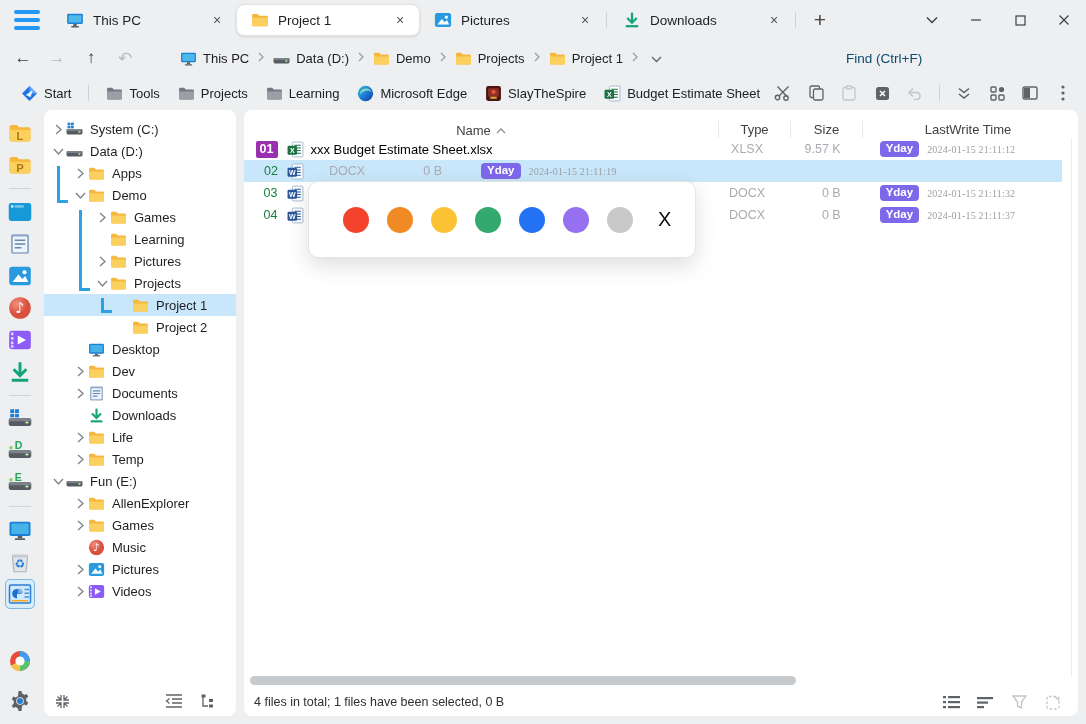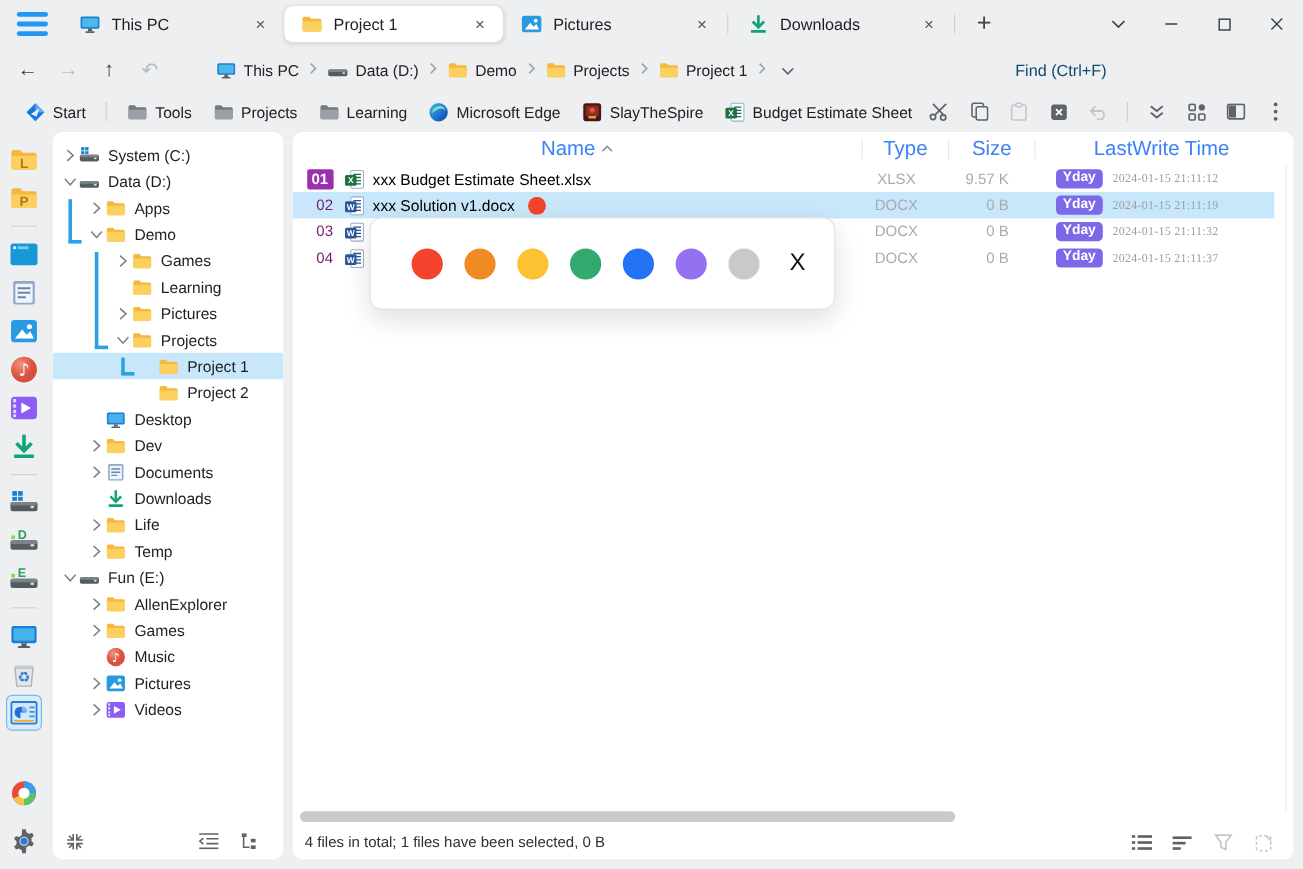--- a/index.html
+++ b/index.html
@@ -61,29 +61,29 @@
   .trow.selected { background:#c9e7fa; }
   .trow .arrow { width:16px; height:16px; display:flex; align-items:center; justify-content:center; color:#7d8287; flex:0 0 auto; }
   .trow .ic { width:17px; height:17px; margin-right:7px; flex:0 0 auto; }
   .trow .lbl { font-size:13px; color:#1d1f22; }
   .connector { position:absolute; background:#2ba2e5; z-index:1; pointer-events:none; }
   .tree-bottom { position:absolute; bottom:0; left:0; right:0; height:30px; display:flex; align-items:center; }
   .tb-ic { width:24px; height:24px; display:flex; align-items:center; justify-content:center; color:#5f6368; cursor:pointer; }
 
   
   .file-panel { position:absolute; left:244px; top:110px; right:8px; bottom:8px; background:#fff; border-radius:8px; }
-  .fhead { position:absolute; top:0; left:0; right:0; height:28px; display:flex; align-items:center; font-size:17px; color:#3b82f6; }
+  .fhead { position:absolute; top:0; left:0; right:0; height:28px; display:flex; align-items:flex-end; font-size:13px; color:#404040; }
   .fh-name { width:474px; display:flex; align-items:center; justify-content:center; gap:5px; cursor:pointer; }
   .fh-col { display:flex; align-items:center; justify-content:center; border-left:1px solid #e7e9eb; height:17px; cursor:pointer; }
   .fh-type { width:72px; } .fh-size { width:72px; } .fh-time { width:211px; }
   .frows { position:absolute; top:28px; left:0; right:16px; }
   .frow { display:flex; align-items:center; height:22px; cursor:pointer; }
   .frow.selected { background:#c9e7fa; }
   .fc-num { width:34px; display:flex; justify-content:flex-end; }
-  .num-plain { color:#701a75; font-size:12.5px; }
+  .num-plain { color:#15803d; font-size:12.5px; }
   .num-badge { color:#fff; font-size:12.5px; font-weight:bold; background:#9a30ae; padding:0 4px; border-radius:2px; line-height:17px; }
   .fc-icon { width:17px; height:17px; margin:0 7px 0 9px; flex:0 0 auto; }
   .fc-name { width:407px; display:flex; align-items:center; font-size:13px; color:#000000; white-space:nowrap; overflow:hidden; }
   .mark-dot { display:inline-block; width:15px; height:15px; border-radius:50%; margin-left:11px; flex:0 0 auto; }
   .fc-type { width:72px; text-align:center; color:#a7acb1; font-size:12.5px; }
   .fc-size { width:72px; text-align:right; padding-right:13px; color:#a7acb1; font-size:12.5px; }
   .fc-time { width:211px; display:flex; align-items:center; gap:8px; padding-left:26px; }
   .yday { background:#7e68ea; color:#fff; font-size:11.5px; font-weight:bold; padding:1px 6px 2px; border-radius:4px; line-height:13px; }
   .dtxt { color:#9aa0a6; font-size:10px; letter-spacing:.2px;font-family:Liberation Serif, serif; }
   .vgutter { position:absolute; top:28px; bottom:40px; right:6px; width:1px; background:#ececee; }
@@ -1002,24 +1002,20 @@
           <span class="fc-icon ic">
             <svg viewBox="0 0 16 16" width="100%" height="100%">
     <rect x="5" y="1" width="10" height="14" rx="1" fill="#fff" stroke="#9bb0c8" stroke-width="0.8"></rect>
     <g stroke="#2b579a" stroke-width="1">
                 <path d="M7 4 H13 M7 6.5 H13 M7 9 H13 M7 11.5 H13"></path>
               </g>
     <rect x="0.5" y="4.5" width="9" height="8.5" rx="1.2" fill="#2b579a"></rect>
     <text x="5" y="11.2" font-size="6.6" font-weight="bold" font-family="Liberation Sans,sans-serif" fill="#fff" text-anchor="middle">W</text>
             </svg>
           </span>
-          <div class="fc-name">
-            <span>xxx Solution v1.docx</span>
-            <span class="mark-dot" style="background: rgb(244, 67, 45);"></span>
-          </div>
           <div class="fc-type">DOCX</div>
           <div class="fc-size">0 B</div>
           <div class="fc-time">
             <span class="yday">Yday</span>
             <span class="dtxt">2024-01-15  21:11:19</span>
           </div>
         </div>
         <div class="frow">
           <div class="fc-num">
             <span class="num-plain">03</span>

